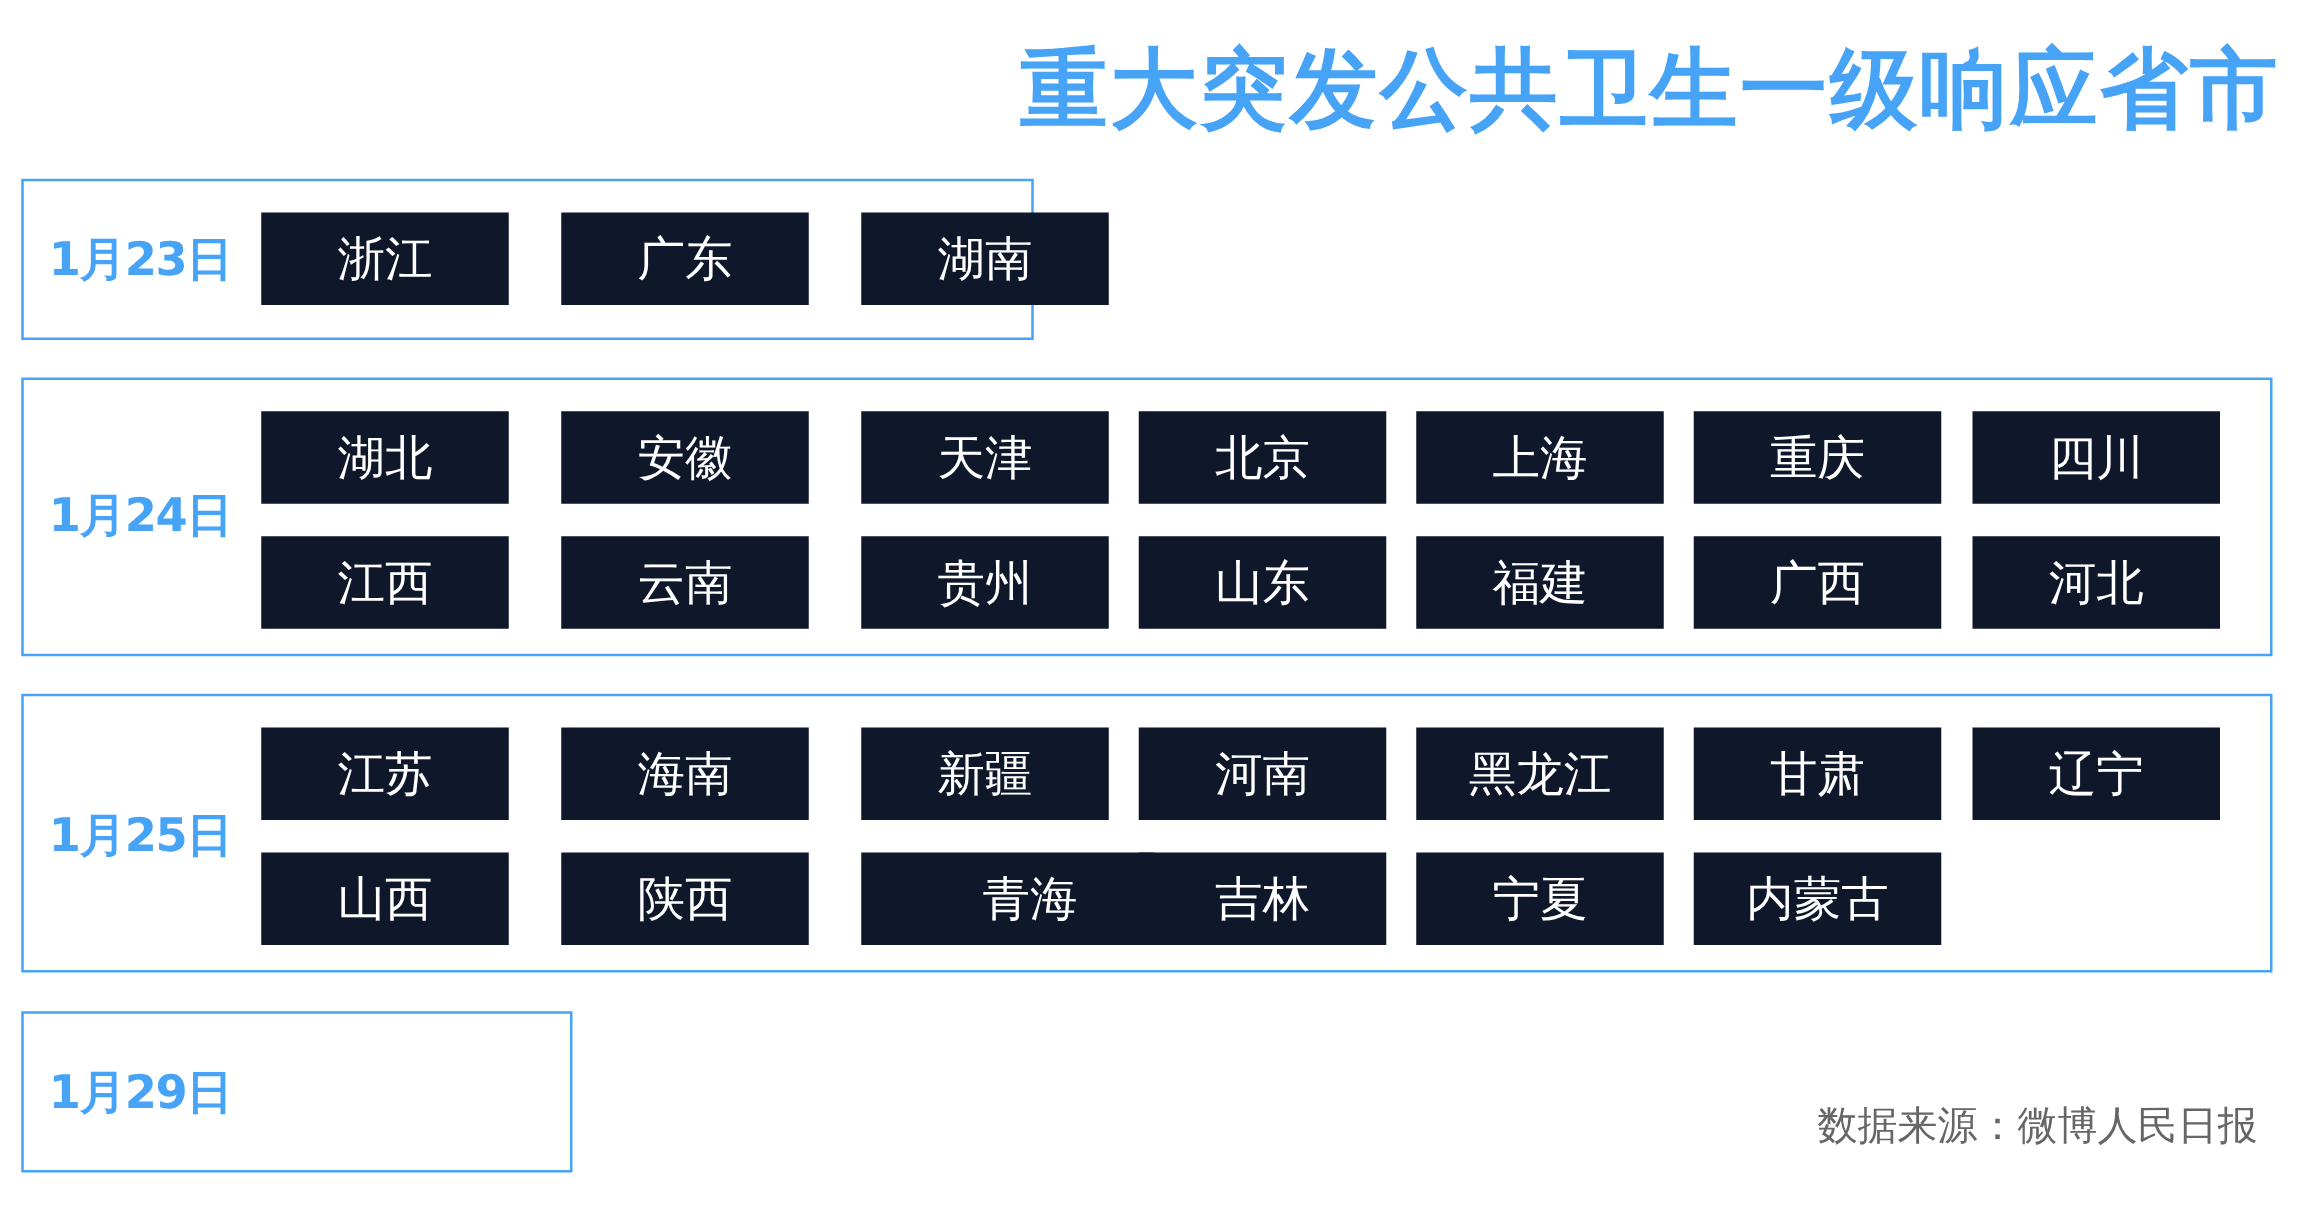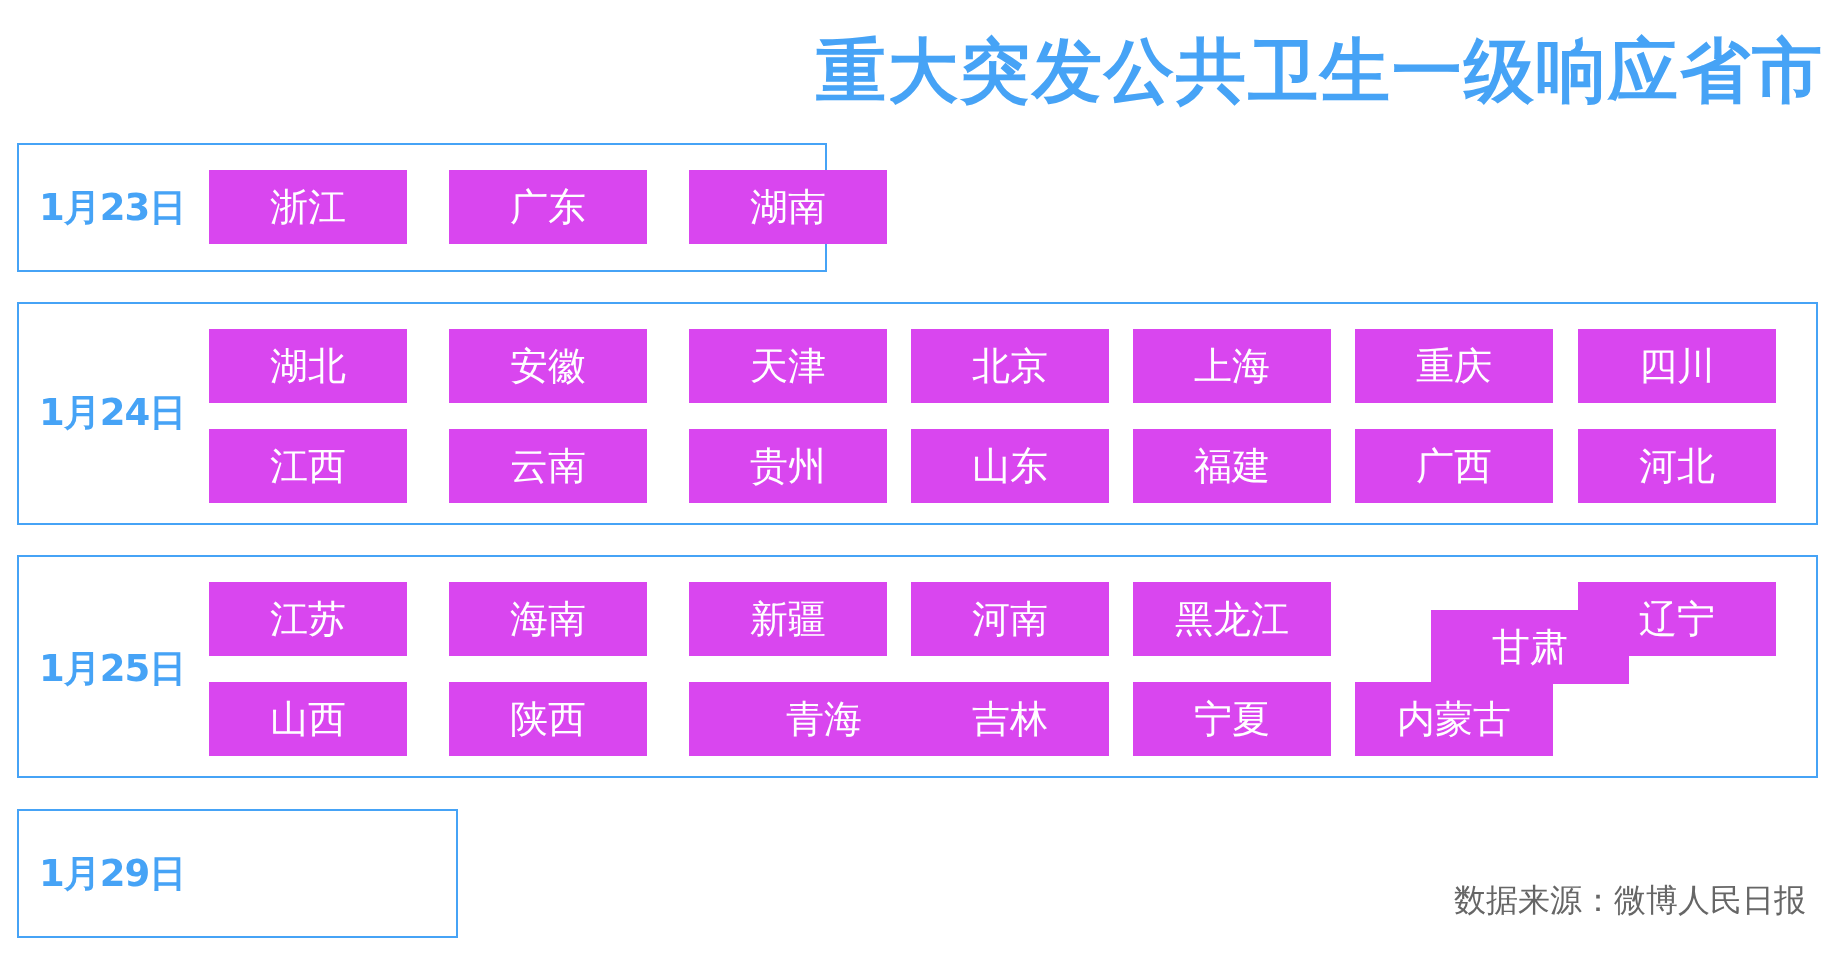--- a/index.html
+++ b/index.html
@@ -12,21 +12,21 @@
       font-size: 70px; font-weight: bold; color: #46a3f6; line-height: 86px; letter-spacing: 2px;
     }
     .group {
       position: absolute; box-sizing: border-box; border: 2px solid #46a3f6; background: #fff;
     }
     .date {
       position: absolute; left: 20px; font-size: 37px; font-weight: bold; color: #46a3f6;
       line-height: 40px; letter-spacing: -1px;
     }
     .chip {
-      position: absolute; width: 198px; height: 74px; background: #d946ef; color: #ffffff;
+      position: absolute; width: 198px; height: 74px; background: #0f172a; color: #ffffff;
       font-size: 38px; line-height: 74px; text-align: center;
     }
     .footer {
       position: absolute; left: 1454px; top: 880px; font-size: 32px; color: #666666; line-height: 40px;
       white-space: nowrap;
     }
   </style>
 </head>
 <body>
 
@@ -57,21 +57,21 @@
   <div class="chip" style="left:1559px; top:125px;">河北</div>
 </div>
 
 <div class="group" style="left:17px; top:555px; width:1801px; height:223px;">
   <div class="date" style="top:92px;">1月25日</div>
   <div class="chip" style="left:190px; top:25px;">江苏</div>
   <div class="chip" style="left:430px; top:25px;">海南</div>
   <div class="chip" style="left:670px; top:25px;">新疆</div>
   <div class="chip" style="left:892px; top:25px;">河南</div>
   <div class="chip" style="left:1114px; top:25px;">黑龙江</div>
-  <div class="chip" style="left:1412px; top:25px;margin-top:28px;">甘肃</div>
+  <div class="chip" style="left:1336px; top:25px;">甘肃</div>
   <div class="chip" style="left:1559px; top:25px;">辽宁</div>
   <div class="chip" style="left:190px; top:125px;">山西</div>
   <div class="chip" style="left:430px; top:125px;">陕西</div>
   <div class="chip" style="left:670px; top:125px;padding-left:36px;">青海</div>
   <div class="chip" style="left:892px; top:125px;">吉林</div>
   <div class="chip" style="left:1114px; top:125px;">宁夏</div>
   <div class="chip" style="left:1336px; top:125px;">内蒙古</div>
 </div>
 
 <div class="group" style="left:17px; top:809px; width:441px; height:129px;">

